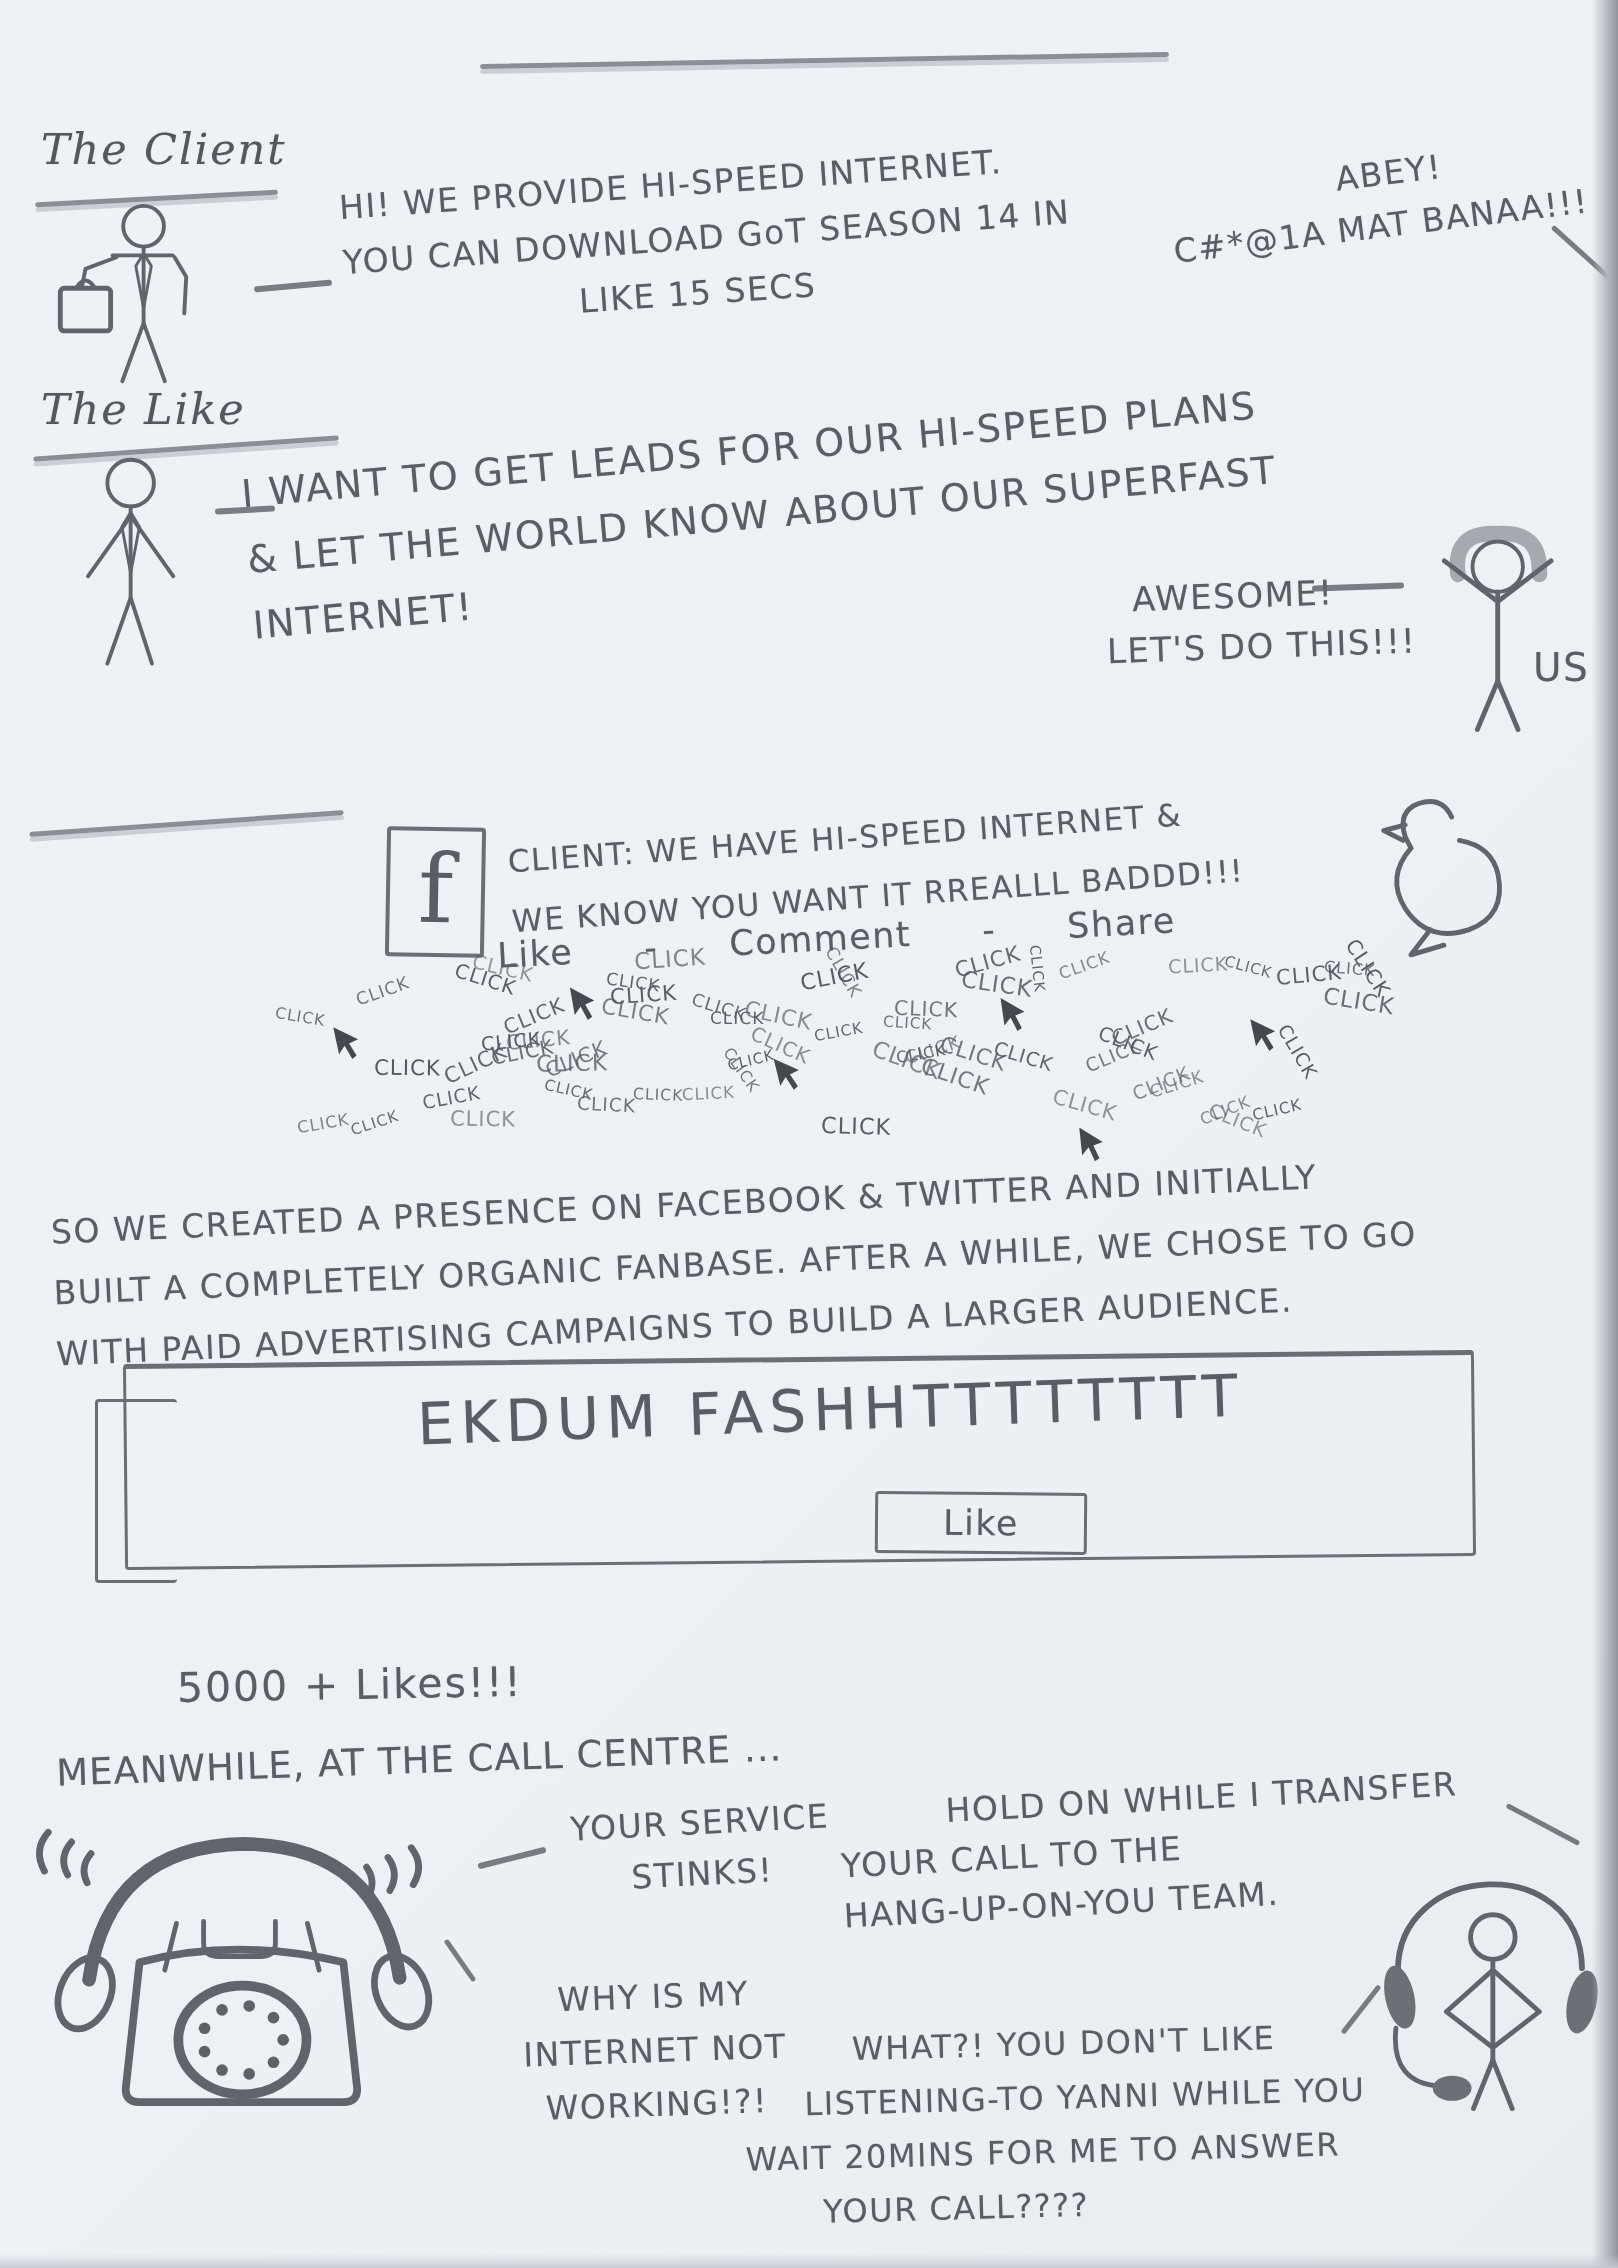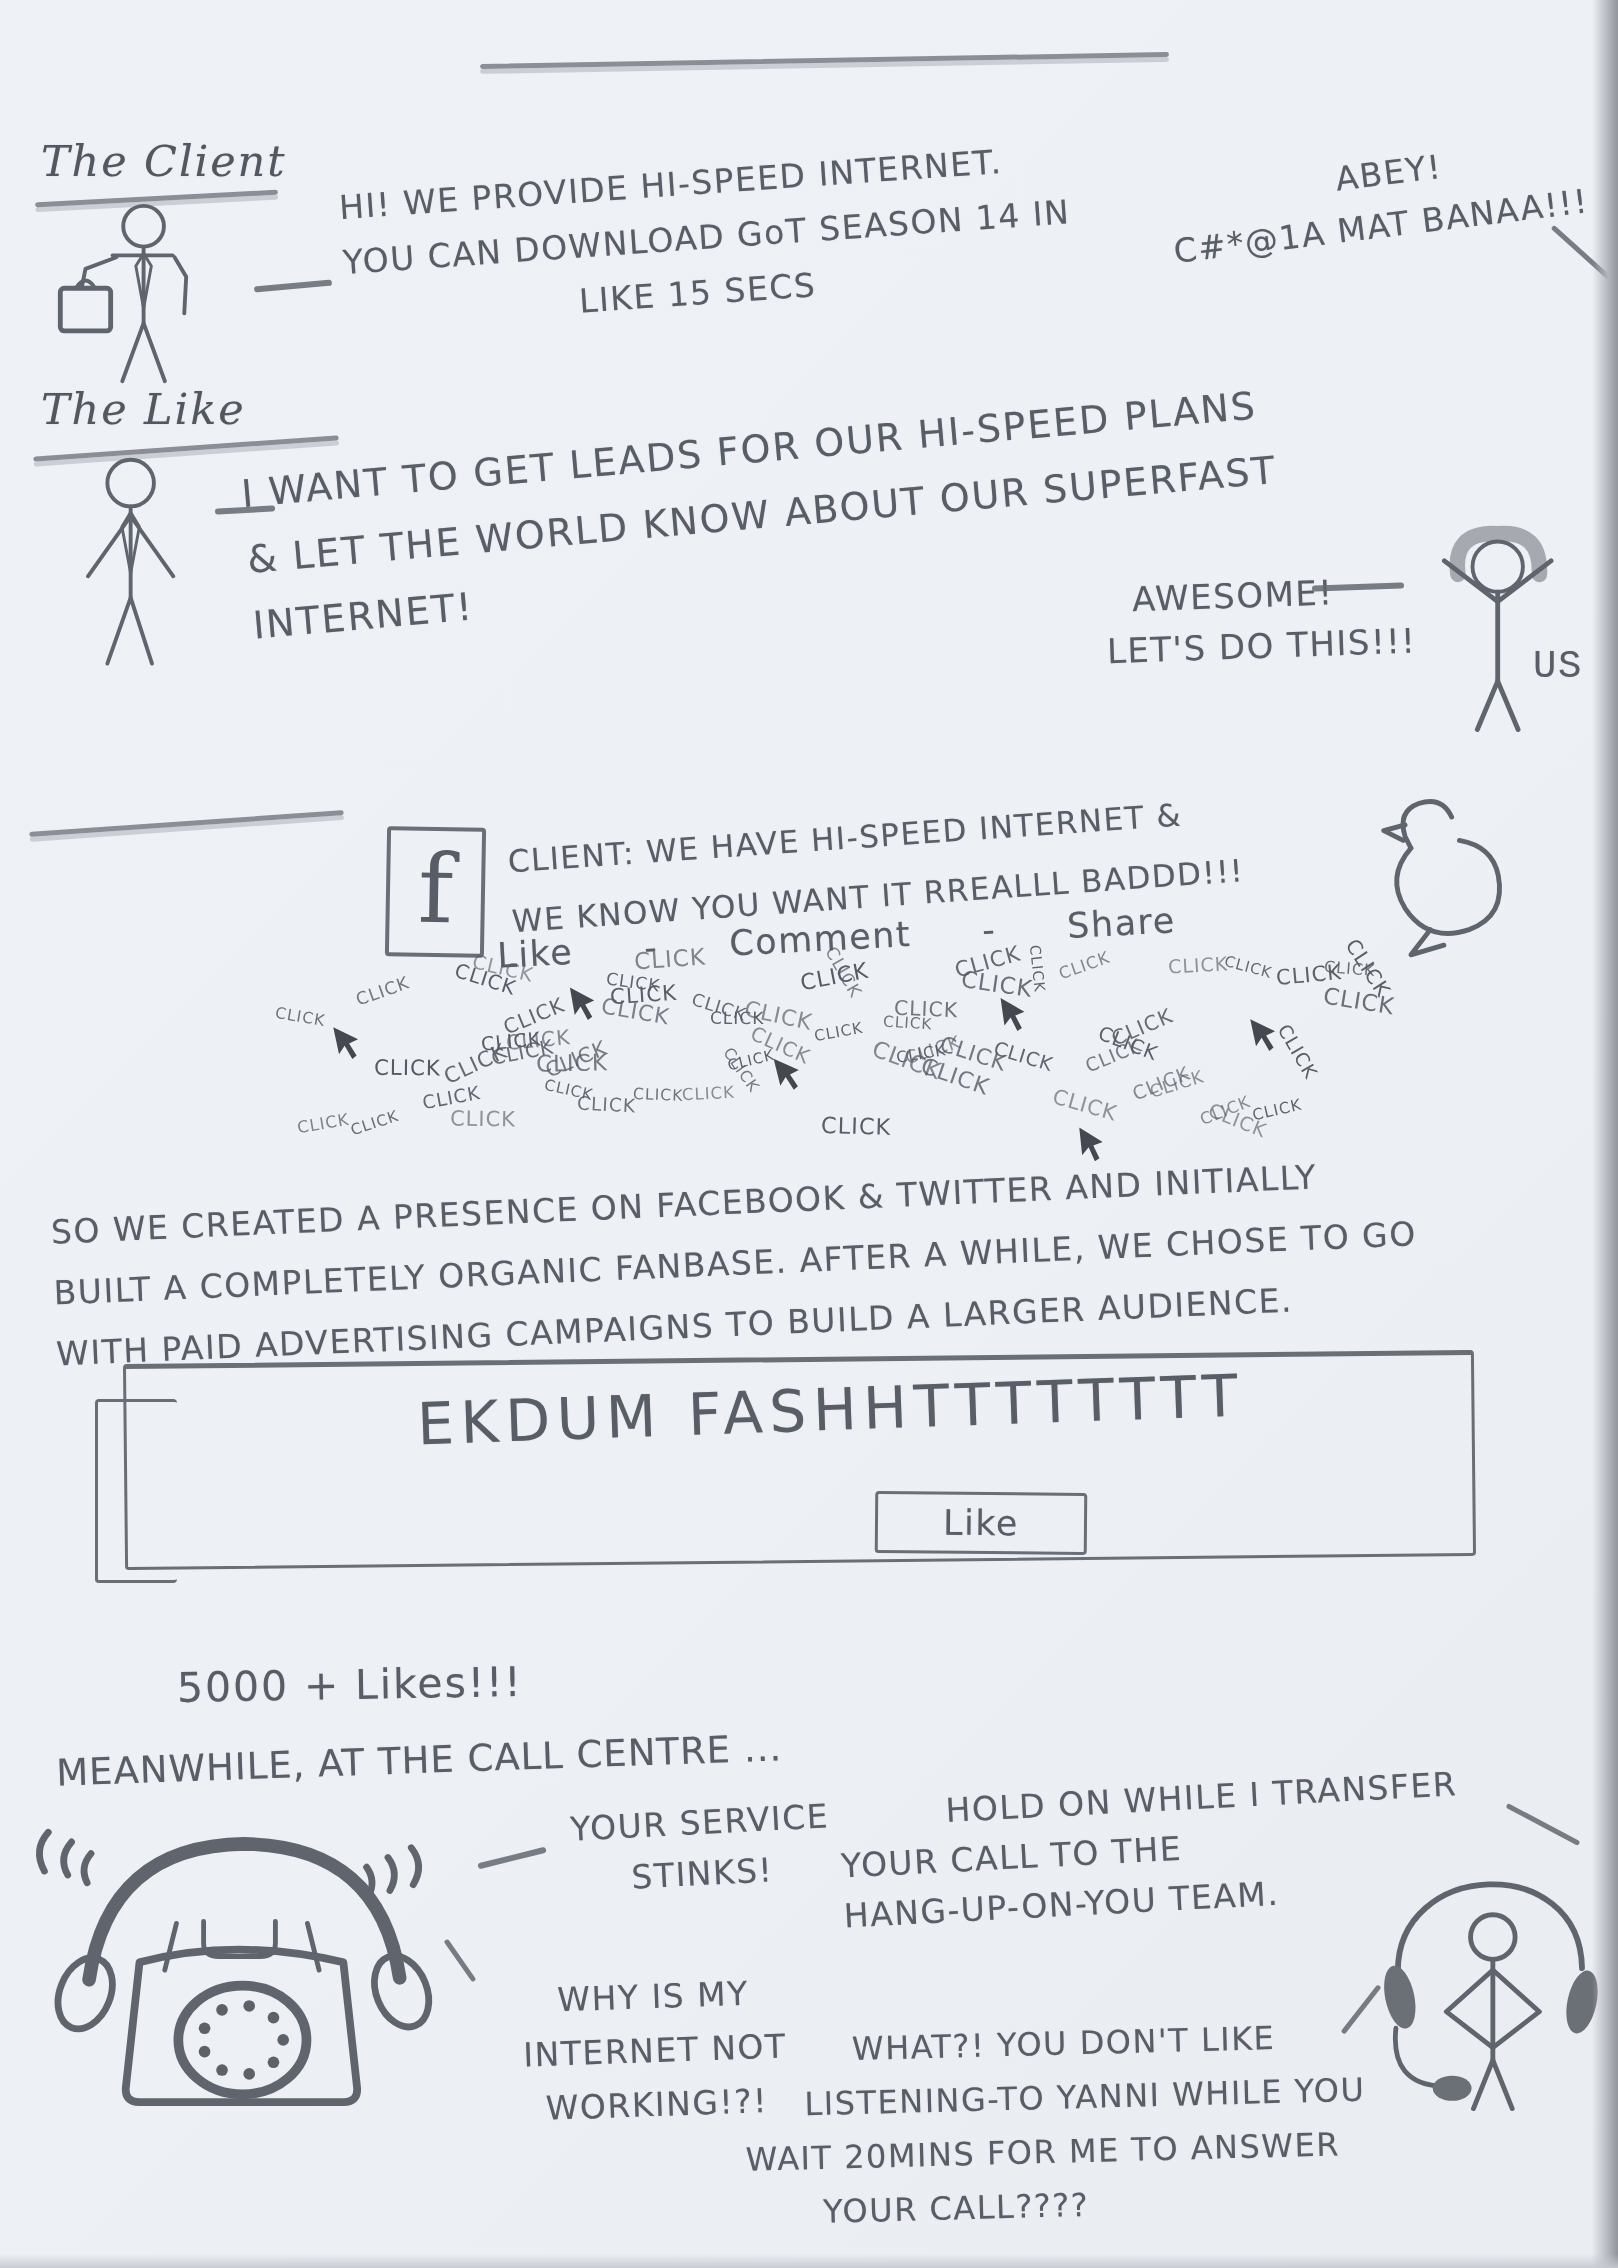--- a/index.html
+++ b/index.html
@@ -24,21 +24,21 @@
   .profile-name{font-size:29px;letter-spacing:1px;color:#595d65;}
   .profile-name::first-letter{font-size:3.4em;font-weight:bold;}
 </style>
 </head>
 <body>
 
 <div id="paper">
 
   <div class="abs uline" style="left:480px;top:58px;width:689px;transform:rotate(-1deg);"></div>
 
-  <div class="abs heading" style="left:41px;top:136px;font-size:43px;">The Client</div>
+  <div class="abs heading" style="left:41px;top:124px;font-size:43px;">The Client</div>
   <div class="abs uline" style="left:35px;top:196px;width:243px;transform:rotate(-3deg);"></div>
 
   <svg class="abs" style="left:39px;top:199px;" width="184" height="194" viewBox="0 0 190 200">
     <circle class="sk" cx="108" cy="28" r="21" stroke-width="4"></circle>
     <path class="sk" d="M76 58 h62" stroke-width="4"></path>
     <path class="sk" d="M108 49 V128" stroke-width="4"></path>
     <path class="sk" d="M108 56 l-8 13 l8 44 l8 -44 z" stroke-width="3"></path>
     <path class="sk" d="M80 60 L48 72 L44 92" stroke-width="4"></path>
     <path class="sk" d="M140 60 L152 80 L150 118" stroke-width="4"></path>
     <rect class="sk" x="22" y="92" width="52" height="44" rx="4" stroke-width="5"></rect>
@@ -85,21 +85,21 @@
   </div>
   <div class="abs pline" style="left:1312px;top:584px;width:92px;height:5.8px;transform:rotate(-2deg);"></div>
 
   <svg class="abs" style="left:1388px;top:524px;" width="233" height="223" viewBox="0 0 240 230">
     <path class="sk" d="M72 52 Q66 8 112 10 Q158 6 156 52" stroke-width="16" opacity="0.5"></path>
     <circle class="sk" cx="113" cy="44" r="26" stroke-width="4"></circle>
     <path class="sk" d="M113 70 V162" stroke-width="5"></path>
     <path class="sk" d="M113 80 L58 38 M113 80 L168 38" stroke-width="5"></path>
     <path class="sk" d="M113 162 L92 212 M113 162 L134 212" stroke-width="5"></path>
   </svg>
-  <div class="abs hw" style="left:1533px;top:645px;font-size:39px;font-family:Liberation Mono, monospace;">US</div>
+  <div class="abs hw" style="left:1533px;top:645px;font-size:39px;">US</div>
 
   <div class="abs uline" style="left:29px;top:821px;width:315px;transform:rotate(-4deg);"></div>
 
   <div class="abs boxed" style="left:386px;top:827px;width:99px;height:130px;border-width:4.9px;transform:rotate(1deg);
               display:flex;align-items:center;justify-content:center;">
     <span style="font-family:'DejaVu Serif',serif;font-size:95px;color:#595d65;line-height:1;margin-top:-5.8px;">f</span>
   </div>
 
   <div class="abs hw" style="left:509px;top:803px;width:815px;font-size:31px;line-height:60px;transform:rotate(-4deg);">
     <div>CLIENT: WE HAVE HI-SPEED INTERNET &amp;</div>

